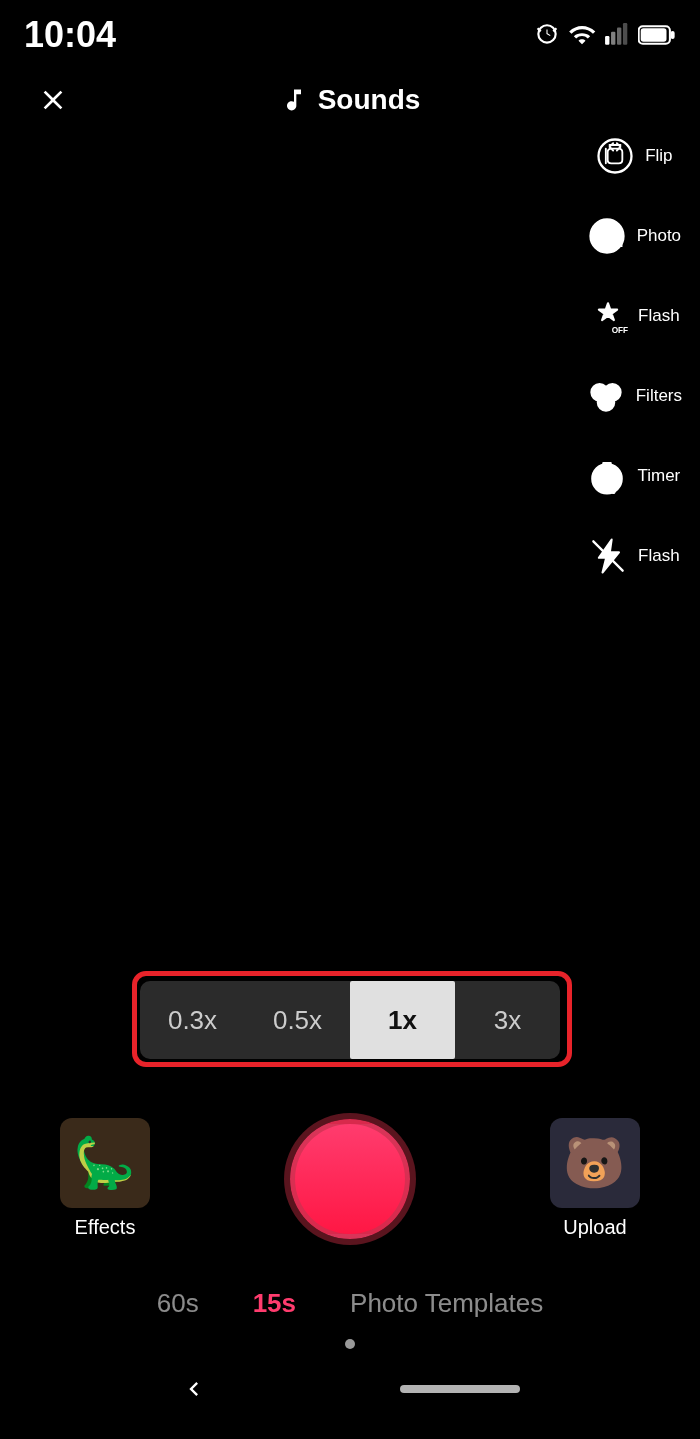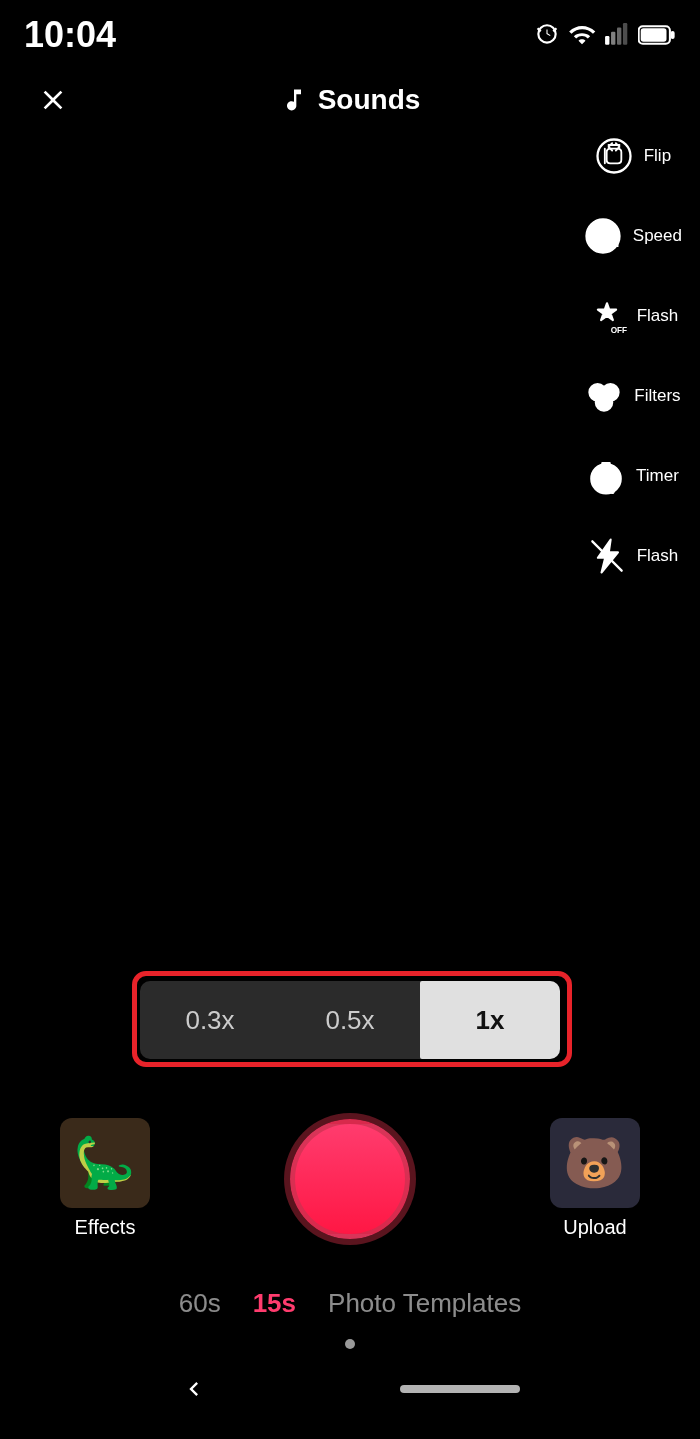--- a/index.html
+++ b/index.html
@@ -221,21 +221,21 @@
     }
 
     
     .duration-tabs {
       position: absolute;
       bottom: 120px;
       left: 0; right: 0;
       display: flex;
       align-items: center;
       justify-content: center;
-      gap: 32px;
+      gap: 54px;
       z-index: 10;
     }
     .dur-tab {
       font-size: 26px;
       color: rgba(255,255,255,0.55);
       cursor: pointer;
     }
     .dur-tab.active {
       color: #ff3c6e;
       font-weight: 700;
@@ -348,21 +348,21 @@
   <div class="ctrl-item">
     <div class="ctrl-icon">
       <svg viewBox="0 0 48 48" fill="none" width="46" height="46">
         <circle cx="24" cy="24" r="18" stroke="white" stroke-width="2.5"></circle>
         <path d="M24 14 L24 24" stroke="white" stroke-width="2.5" stroke-linecap="round"></path>
         <path d="M30 18 L24 24" stroke="white" stroke-width="2.5" stroke-linecap="round"></path>
         <circle cx="24" cy="24" r="2.5" fill="white"></circle>
         <text x="28" y="36" font-size="9" fill="white" font-family="Arial" font-weight="bold">ON</text>
       </svg>
     </div>
-    <span class="ctrl-label">Speed</span>
+    <span class="ctrl-label">Photo</span>
   </div>
 
   <div class="ctrl-item">
     <div class="ctrl-icon">
       <svg viewBox="0 0 48 48" fill="none" width="46" height="46">
         <path d="M24 10 L26.5 17 L34 17 L28 21.5 L30.5 28.5 L24 24 L17.5 28.5 L20 21.5 L14 17 L21.5 17 Z" stroke="white" stroke-width="2.2" stroke-linejoin="round"></path>
         <text x="28" y="42" font-size="9" fill="white" font-family="Arial" font-weight="bold">OFF</text>
       </svg>
     </div>
     <span class="ctrl-label">Flash</span>
@@ -403,20 +403,21 @@
 
 </div>
 
 <div class="speed-selector-container">
   <div class="speed-selector-wrapper">
     <div class="speed-selector-outline"></div>
     <div class="speed-selector">
       <div class="speed-option">0.3x</div>
       <div class="speed-option">0.5x</div>
       <div class="speed-option active">1x</div>
+      <div class="speed-option">3x</div>
     </div>
   </div>
 </div>
 
 <div class="bottom-controls">
 
   <div class="effects-btn">
     <div class="effects-thumb">
       <div class="effects-thumb-inner">🦕</div>
     </div>

